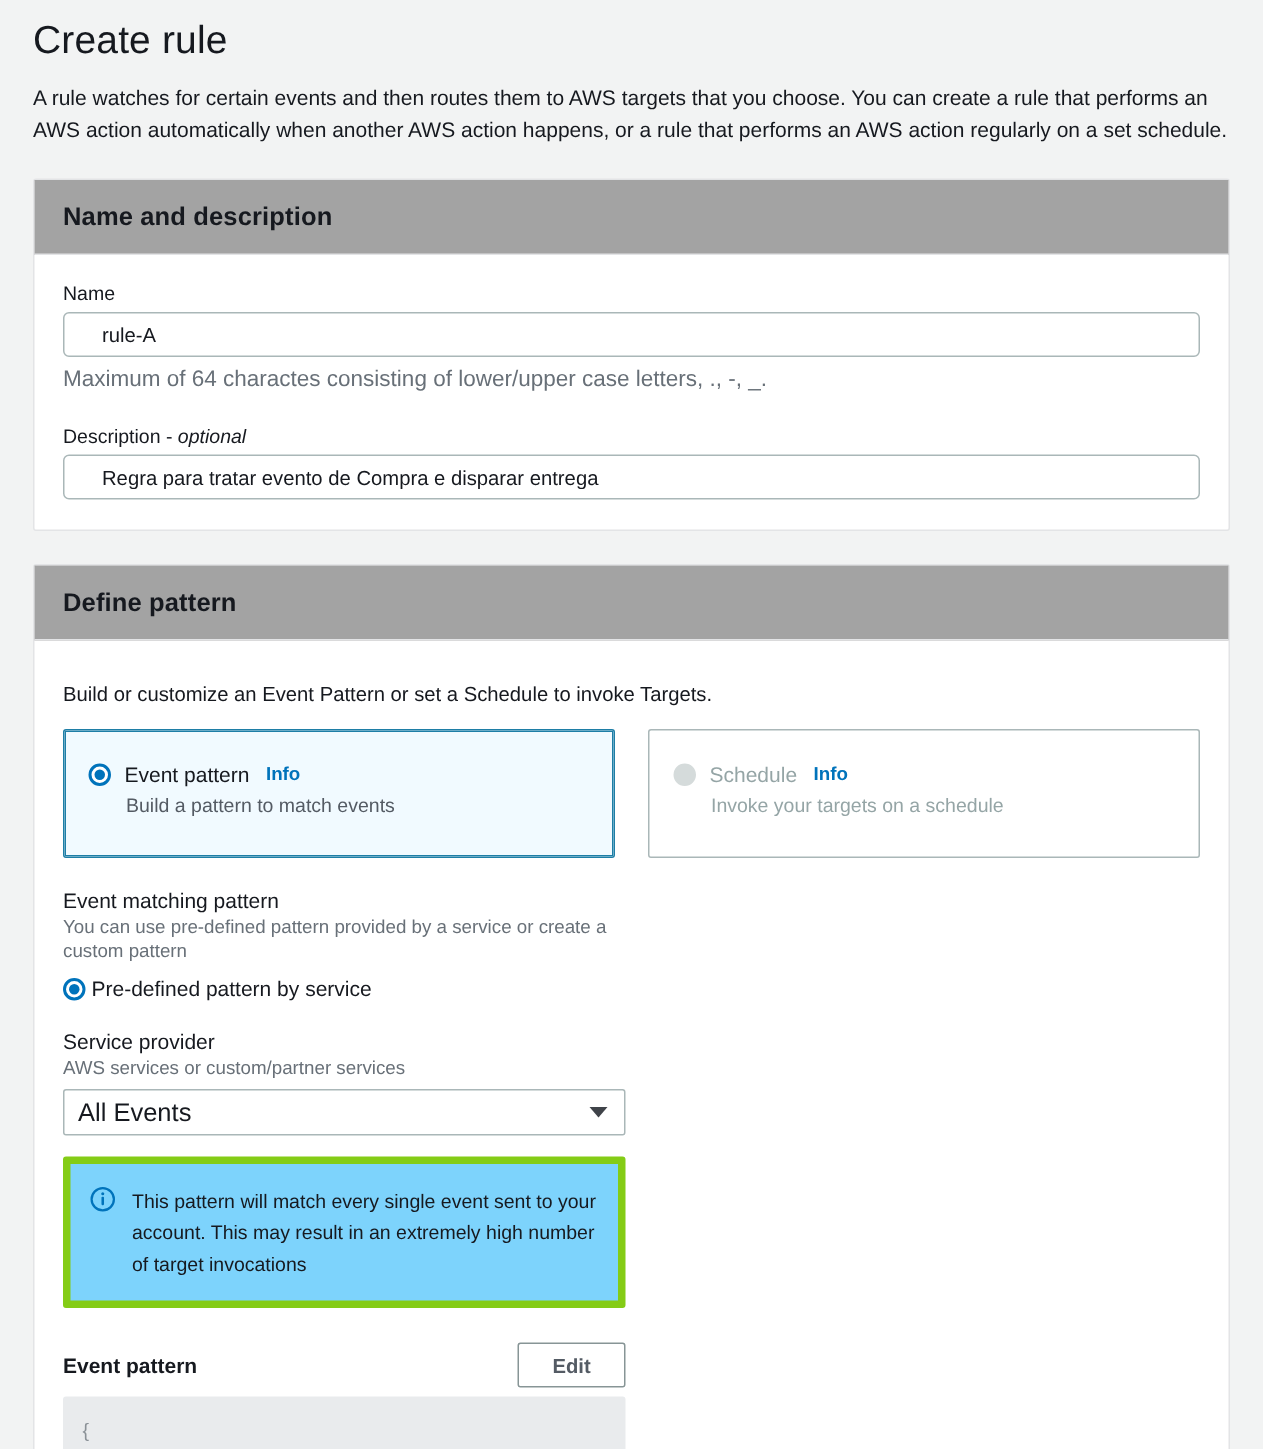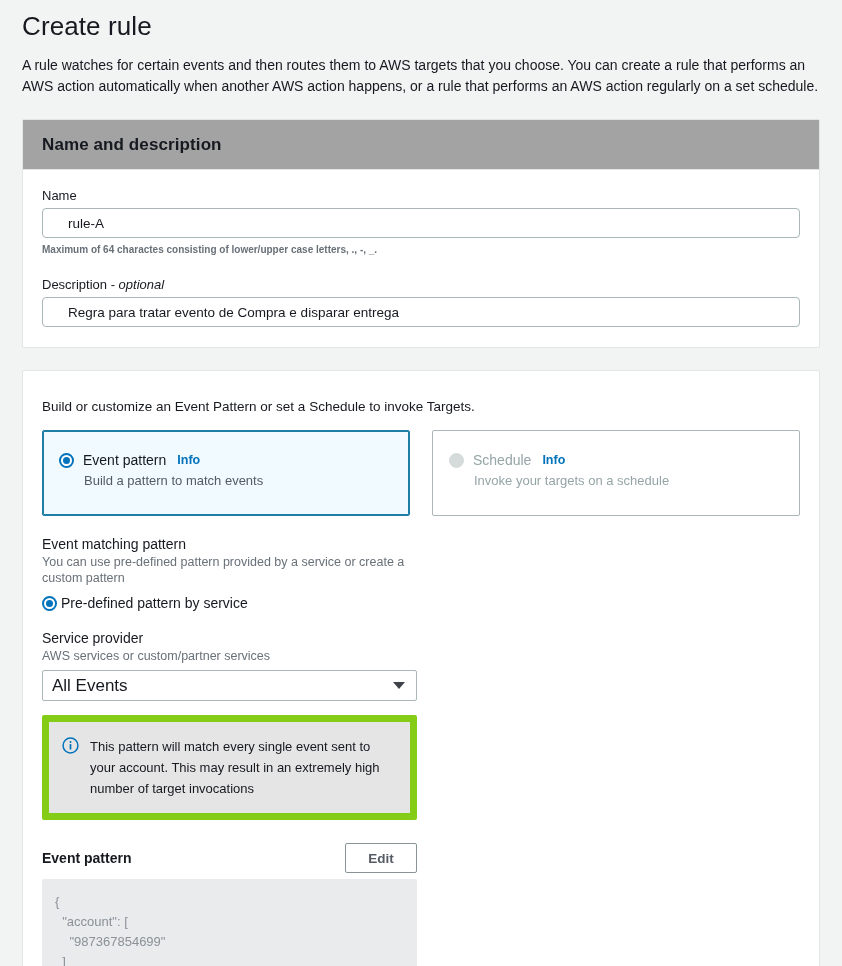--- a/index.html
+++ b/index.html
@@ -68,24 +68,23 @@
     border: 1px solid #aab7b8;
     border-radius: 4px;
     background: #fff;
     font-family: "Liberation Sans", sans-serif;
     font-size: 13.5px;
     color: #16191f;
     padding: 0 25px;
     outline: none;
   }
   .hint {
-    font-size: 10px;
+    font-size: 15px;
     color: #687078;
     margin-top: 6px;
-    font-weight: bold;
   }
   .spacer-22 { height: 22px; }
 
   
   .intro {
     font-size: 13.5px;
     color: #16191f;
     margin: 0 0 16px 0;
     padding-top: 10px;
   }
@@ -184,22 +183,22 @@
     position: absolute;
     right: 12px; top: 12px;
     width: 0; height: 0;
     border-left: 6px solid transparent;
     border-right: 6px solid transparent;
     border-top: 7px solid #3f4349;
   }
 
   .alert {
     margin-top: 14px;
-    border: 7px solid #84cc16;
-    background: #e5e5e5;
+    border: 5px solid #84cc16;
+    background: #7dd3fc;
     border-radius: 2px;
     padding: 14px 14px 14px 13px;
     display: flex;
     gap: 11px;
     width: 375px;
   }
   .alert-icon { flex: none; margin-top: 1px; }
   .alert-text {
     font-size: 13px;
     line-height: 21px;
@@ -273,20 +272,23 @@
       <div class="hint">Maximum of 64 charactes consisting of lower/upper case letters, ., -, _.</div>
 
       <div class="spacer-22"></div>
 
       <div class="field-label"><span>Description - </span><span class="opt">optional</span></div>
       <input class="text-input" type="text" value="Regra para tratar evento de Compra e disparar entrega" style="">
     </div>
   </section>
 
   <section class="card">
+    <div class="card-header">
+      <h2>Define pattern</h2>
+    </div>
     <div class="card-body">
 
       <p class="intro">Build or customize an Event Pattern or set a Schedule to invoke Targets.</p>
 
       <div class="tiles">
 
         <div class="tile selected">
           <div class="tile-row">
             <span class="radio on"></span>
             <span class="tile-title">Event pattern</span>

